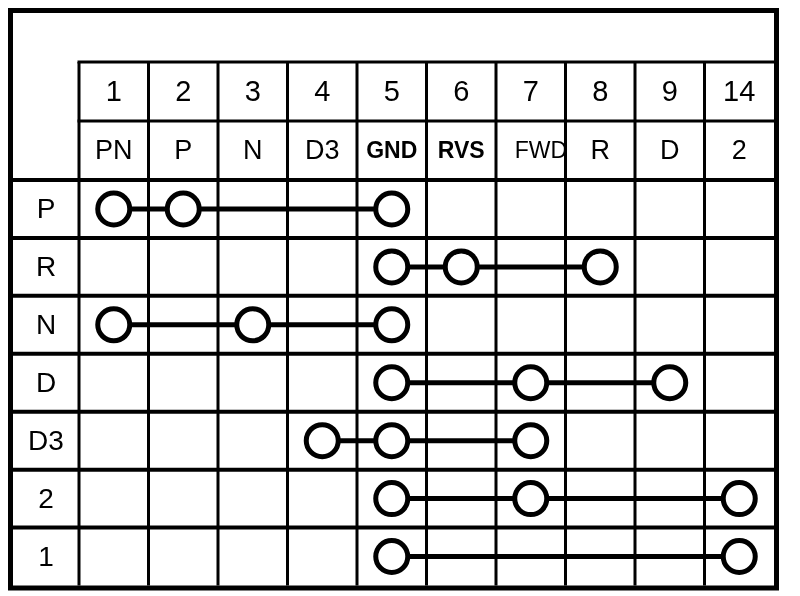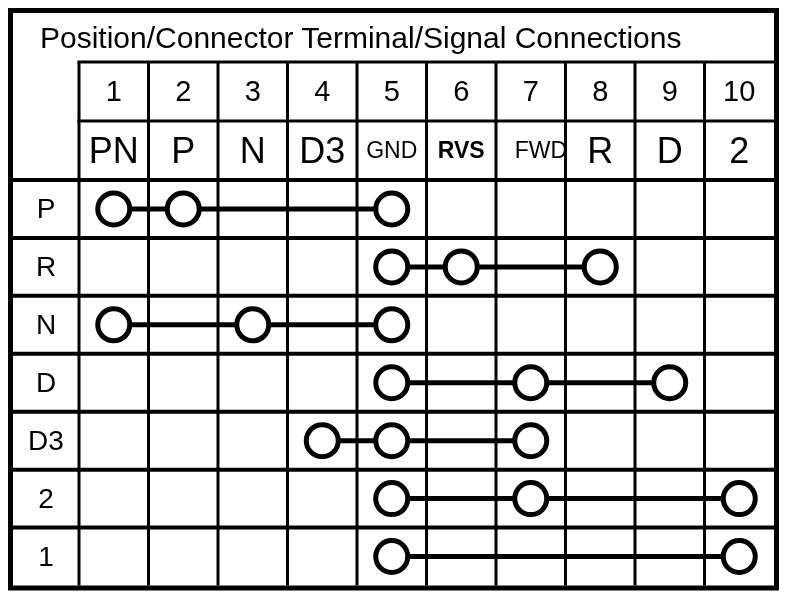--- a/index.html
+++ b/index.html
@@ -36,21 +36,21 @@
     color: #000000;
     font-size: 30px;
     left: 13px;
     top: 13px;
     width: 748px;
     height: 49px;
     padding-left: 27px;
     white-space: nowrap;
   }
   .num-cell   { font-size: 29px; }
-  .sig-cell   { font-size: 36px; }
+  .sig-cell   { font-size: 27px; }
   .sig-small  { font-size: 23px; }
   .row-label  { font-size: 28px; }
 </style>
 </head>
 <body>
 
 <div id="stage">
   <svg id="grid-svg" width="800" height="596">
       <line x1="77.5" y1="62" x2="774" y2="62" stroke="#000000" stroke-width="3"></line>
       <line x1="77.5" y1="121" x2="774" y2="121" stroke="#000000" stroke-width="3"></line>
@@ -99,37 +99,36 @@
       <line x1="391.75" y1="498.6071428571429" x2="530.75" y2="498.6071428571429" stroke="#000000" stroke-width="5"></line>
       <line x1="530.75" y1="498.6071428571429" x2="739.25" y2="498.6071428571429" stroke="#000000" stroke-width="5"></line>
       <circle cx="391.75" cy="498.6071428571429" r="16" stroke="#000000" stroke-width="5" fill="#ffffff"></circle>
       <circle cx="530.75" cy="498.6071428571429" r="16" stroke="#000000" stroke-width="5" fill="#ffffff"></circle>
       <circle cx="739.25" cy="498.6071428571429" r="16" stroke="#000000" stroke-width="5" fill="#ffffff"></circle>
       <line x1="391.75" y1="556.5357142857142" x2="739.25" y2="556.5357142857142" stroke="#000000" stroke-width="5"></line>
       <circle cx="391.75" cy="556.5357142857142" r="16" stroke="#000000" stroke-width="5" fill="#ffffff"></circle>
       <circle cx="739.25" cy="556.5357142857142" r="16" stroke="#000000" stroke-width="5" fill="#ffffff"></circle>
       <rect x="10.5" y="10.5" width="766" height="577.5" fill="none" stroke="#000000" stroke-width="5"></rect>
     </svg>
-  <div id="table-title">Position/Connector Terminal/Signal Connections</div>
   <div id="cells">
       <div class="cell num-cell" style="left: 79px; top: 62px; width: 69.5px; height: 59px;">1</div>
       <div class="cell num-cell" style="left: 148.5px; top: 62px; width: 69.5px; height: 59px;">2</div>
       <div class="cell num-cell" style="left: 218px; top: 62px; width: 69.5px; height: 59px;">3</div>
       <div class="cell num-cell" style="left: 287.5px; top: 62px; width: 69.5px; height: 59px;">4</div>
       <div class="cell num-cell" style="left: 357px; top: 62px; width: 69.5px; height: 59px;">5</div>
       <div class="cell num-cell" style="left: 426.5px; top: 62px; width: 69.5px; height: 59px;">6</div>
       <div class="cell num-cell" style="left: 496px; top: 62px; width: 69.5px; height: 59px;">7</div>
       <div class="cell num-cell" style="left: 565.5px; top: 62px; width: 69.5px; height: 59px;">8</div>
       <div class="cell num-cell" style="left: 635px; top: 62px; width: 69.5px; height: 59px;">9</div>
-      <div class="cell num-cell" style="left: 704.5px; top: 62px; width: 69.5px; height: 59px;">10</div>
+      <div class="cell num-cell" style="left: 704.5px; top: 62px; width: 69.5px; height: 59px;">14</div>
       <div class="cell sig-cell" style="left: 79px; top: 121px; width: 69.5px; height: 59px;">PN</div>
       <div class="cell sig-cell" style="left: 148.5px; top: 121px; width: 69.5px; height: 59px;">P</div>
       <div class="cell sig-cell" style="left: 218px; top: 121px; width: 69.5px; height: 59px;">N</div>
       <div class="cell sig-cell" style="left: 287.5px; top: 121px; width: 69.5px; height: 59px;">D3</div>
-      <div class="cell sig-cell sig-small" style="left: 357px; top: 121px; width: 69.5px; height: 59px;">GND</div>
+      <div class="cell sig-cell sig-small" style="left: 357px; top: 121px; width: 69.5px; height: 59px; font-weight: bold;">GND</div>
       <div class="cell sig-cell sig-small" style="left: 426.5px; top: 121px; width: 69.5px; height: 59px; font-weight: bold;">RVS</div>
       <div class="cell sig-cell sig-small" style="left: 496px; top: 121px; width: 90px; height: 59px;">FWD</div>
       <div class="cell sig-cell" style="left: 565.5px; top: 121px; width: 69.5px; height: 59px;">R</div>
       <div class="cell sig-cell" style="left: 635px; top: 121px; width: 69.5px; height: 59px;">D</div>
       <div class="cell sig-cell" style="left: 704.5px; top: 121px; width: 69.5px; height: 59px;">2</div>
       <div class="cell row-label" style="left: 13px; top: 180px; width: 66px; height: 57.9286px;">P</div>
       <div class="cell row-label" style="left: 13px; top: 237.929px; width: 66px; height: 57.9286px;">R</div>
       <div class="cell row-label" style="left: 13px; top: 295.857px; width: 66px; height: 57.9286px;">N</div>
       <div class="cell row-label" style="left: 13px; top: 353.786px; width: 66px; height: 57.9286px;">D</div>
       <div class="cell row-label" style="left: 13px; top: 411.714px; width: 66px; height: 57.9286px;">D3</div>

